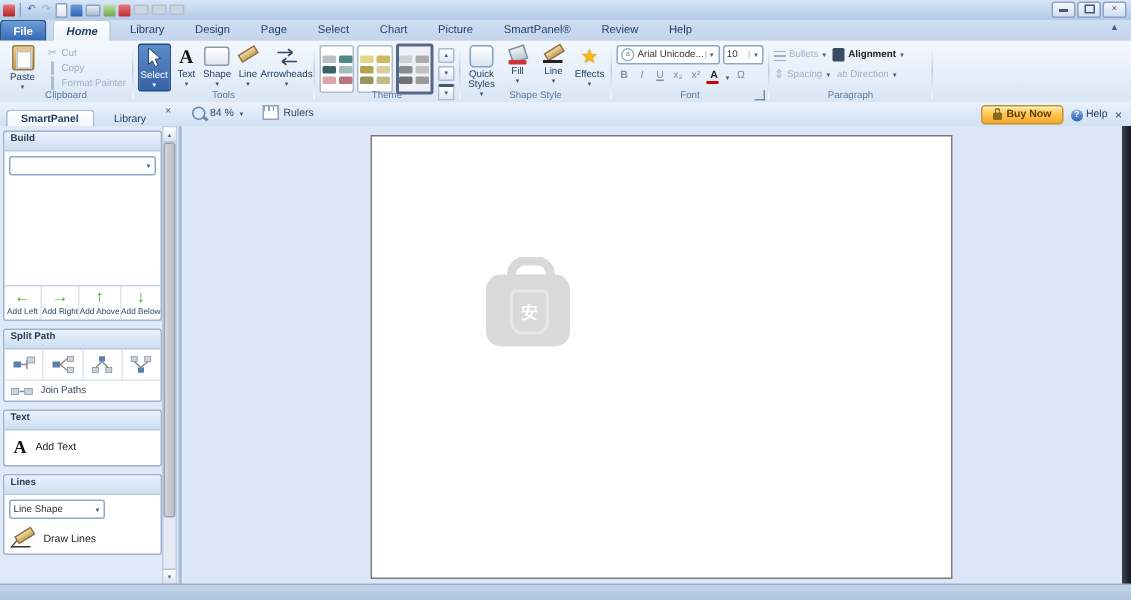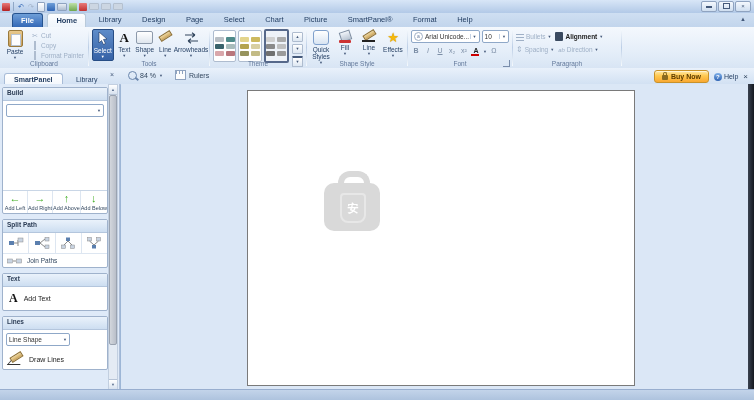--- a/index.html
+++ b/index.html
@@ -17,23 +17,23 @@
     font-weight:bold;color:#1c2f52;text-shadow:0 1px 0 rgba(255,255,255,.7);}
   #wincontrols{position:absolute;right:3px;top:1px;display:flex;gap:1px;}
   .winbtn{width:14px;height:9px;border:1px solid #8fa3c0;border-radius:2px;
     background:linear-gradient(#f4f8fd,#cfdef0);font-size:6px;line-height:8px;text-align:center;color:#44597a;}
   .minglyph{display:inline-block;width:6px;height:2px;background:#44597a;margin-top:4px;}
   .restglyph{display:inline-block;width:5px;height:4px;border:1px solid #44597a;margin-top:1px;}
   
   #tabrow{position:absolute;left:0;top:13px;right:0;height:14px;background:linear-gradient(#cfdff2,#c2d5ec);}
   .tab{display:inline-block;padding:2px 8px 0 8px;height:12px;font-size:7.5px;color:#1f3a5f;vertical-align:top;}
   .tab.file{background:linear-gradient(#6f9fd8,#2f64b4);color:#fff;border-radius:3px 3px 0 0;
-    border:1px solid #26538f;border-bottom:none;font-weight:bold;margin-left:12px;}
+    border:1px solid #26538f;border-bottom:none;font-weight:bold;margin-left:0;}
   .tab.active{background:linear-gradient(#fdfeff,#eef4fb);border:1px solid #b9cada;border-bottom:none;
-    border-radius:3px 3px 0 0;font-weight:bold;}
+    border-radius:3px 3px 0 0;font-weight:bold;font-style:italic;}
   #collapse{position:absolute;right:8px;top:16px;font-size:6px;color:#44597a;}
   
   #ribbon{position:absolute;left:0;top:27px;right:0;height:41px;
     background:linear-gradient(#f4f8fd,#e2ecf8 70%,#d8e5f4);border-bottom:1px solid #b7c9e0;display:flex;}
   .rgroup{position:relative;height:41px;flex:0 0 auto;}
   .glabel{position:absolute;left:0;right:0;bottom:1px;text-align:center;font-size:6.5px;color:#62789a;}
   .gsep{width:1px;height:37px;margin-top:2px;background:linear-gradient(#f6fafd,#bccee6,#f6fafd);flex:0 0 auto;}
   .gcontent{display:flex;align-items:flex-start;padding:2px 3px 0 3px;}
   .bigbtn{width:24px;display:flex;flex-direction:column;align-items:center;padding:1px 0;border-radius:2px;}
   .bigbtn .blabel{font-size:6.5px;margin-top:1px;line-height:7px;text-align:center;}
@@ -192,21 +192,21 @@
   <div id="tabrow">
     <span class="tab file">File</span>
     <span class="tab active">Home</span>
     <span class="tab">Library</span>
     <span class="tab">Design</span>
     <span class="tab">Page</span>
     <span class="tab">Select</span>
     <span class="tab">Chart</span>
     <span class="tab">Picture</span>
     <span class="tab">SmartPanel®</span>
-    <span class="tab">Format</span>
+    <span class="tab">Review</span>
     <span class="tab">Help</span>
   </div>
   <div id="collapse">▲</div>
 
   <div id="ribbon">
 
     <div class="rgroup" style="width:88px">
       <div class="gcontent">
         <div class="bigbtn">
           <div class="pasteicon"></div>

